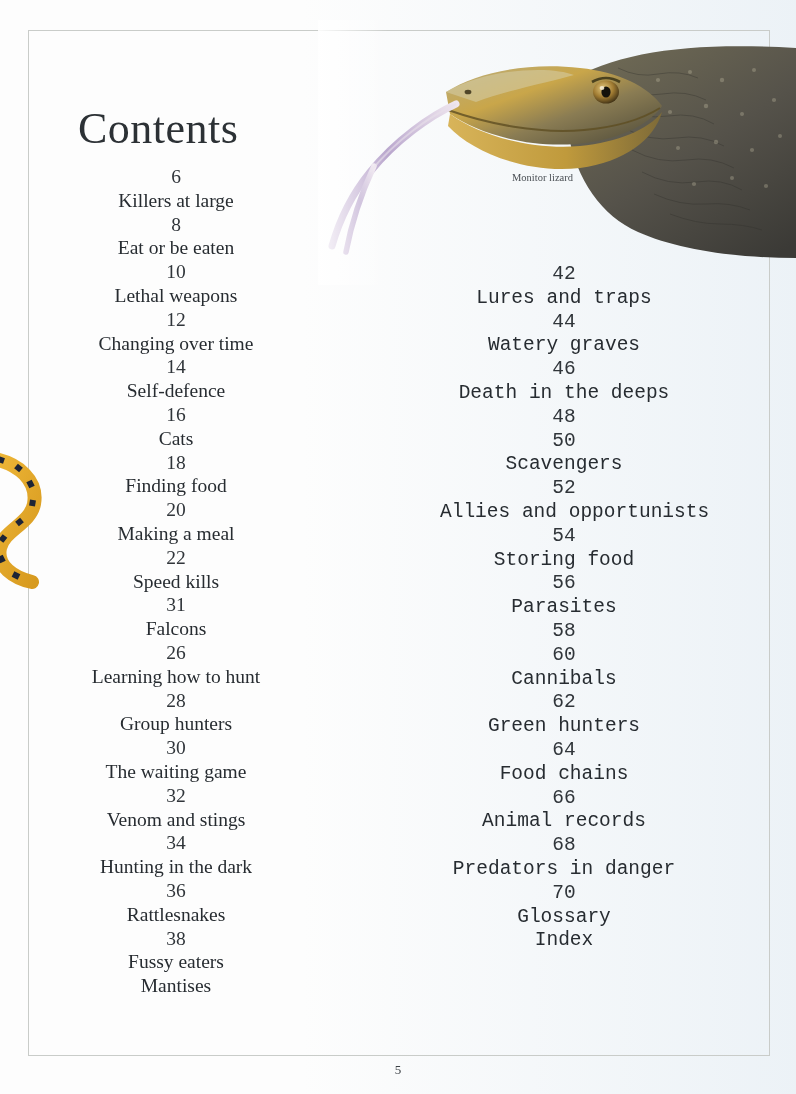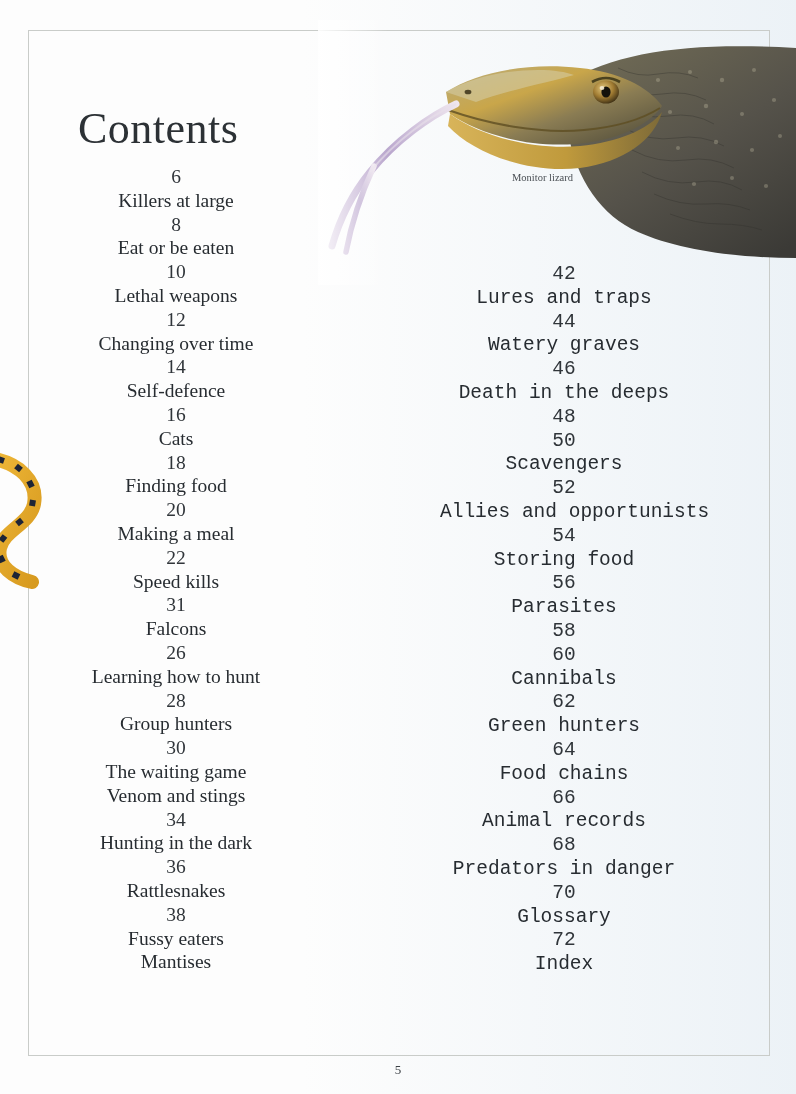--- a/index.html
+++ b/index.html
@@ -266,20 +266,21 @@
       <div class="entry pg">22</div>
       <div class="entry ttl">Speed kills</div>
       <div class="entry pg">31</div>
       <div class="entry ttl">Falcons</div>
       <div class="entry pg">26</div>
       <div class="entry ttl">Learning how to hunt</div>
       <div class="entry pg">28</div>
       <div class="entry ttl">Group hunters</div>
       <div class="entry pg">30</div>
       <div class="entry ttl">The waiting game</div>
+      <div class="entry pg">32</div>
       <div class="entry ttl">Venom and stings</div>
       <div class="entry pg">34</div>
       <div class="entry ttl">Hunting in the dark</div>
       <div class="entry pg">36</div>
       <div class="entry ttl">Rattlesnakes</div>
       <div class="entry pg">38</div>
       <div class="entry ttl">Fussy eaters</div>
       <div class="entry ttl">Mantises</div>
     </div>
 
@@ -305,19 +306,18 @@
       <div class="entry pg">62</div>
       <div class="entry ttl">Green hunters</div>
       <div class="entry pg">64</div>
       <div class="entry ttl">Food chains</div>
       <div class="entry pg">66</div>
       <div class="entry ttl">Animal records</div>
       <div class="entry pg">68</div>
       <div class="entry ttl">Predators in danger</div>
       <div class="entry pg">70</div>
       <div class="entry ttl">Glossary</div>
-      <div class="entry pg">72</div>
       <div class="entry ttl">Index</div>
     </div>
   </div>
 
   <div class="folio">5</div>
 </div>
 
 </body></html>

